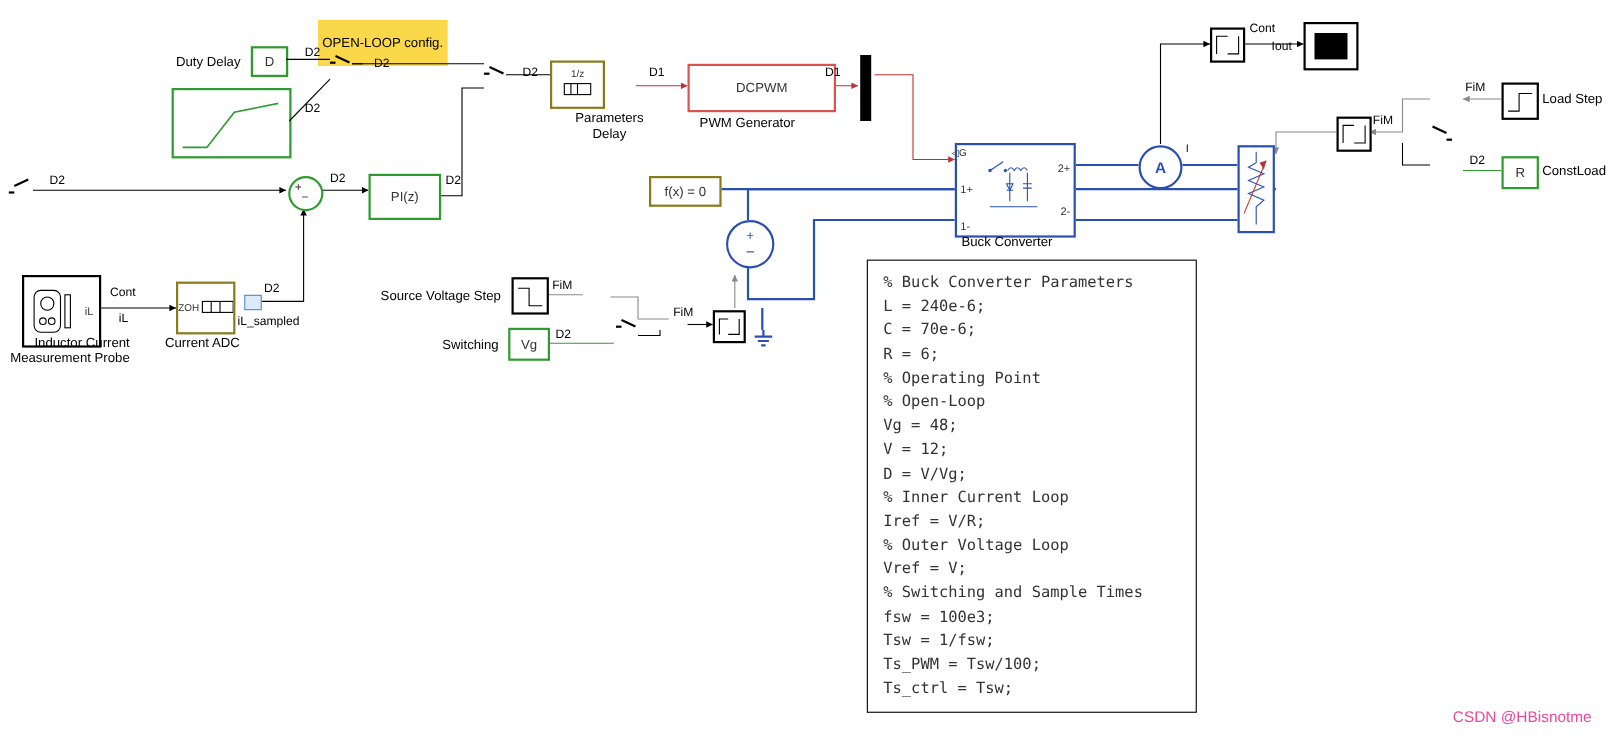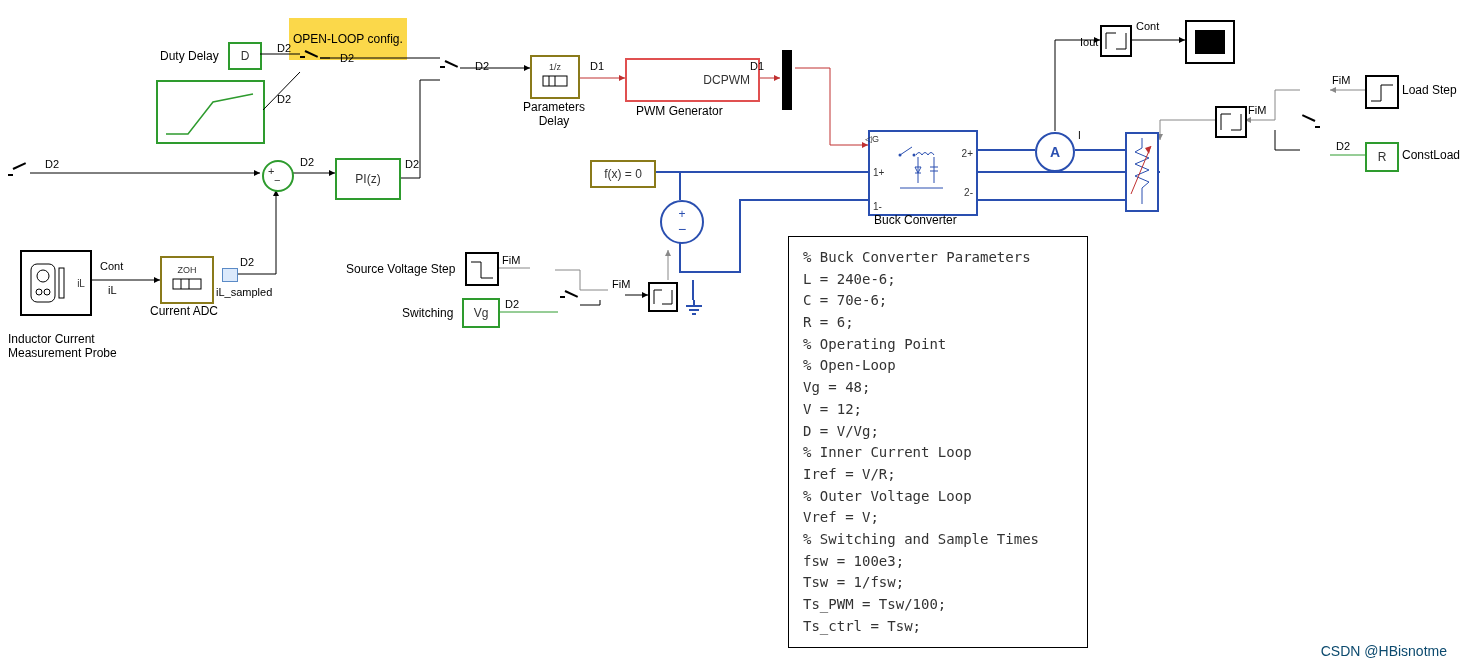--- a/index.html
+++ b/index.html
@@ -19,21 +19,21 @@
   .switch{position:absolute;width:20px;height:14px}
   .switch::before{content:"";position:absolute;left:0;top:6px;width:5px;height:2px;background:#000}
   .switch::after{content:"";position:absolute;left:5px;top:0px;width:14px;height:2px;background:#000;transform:rotate(25deg);transform-origin:left center}
   .switch.up::after{transform:rotate(-25deg)}
   .params{position:absolute;border:1px solid #000;background:#fff;padding:10px 14px;font-family:Consolas,monospace;font-size:14px;line-height:1.55;white-space:pre}
   .step{position:absolute;border:2px solid #000;background:#fff}
   .step svg,.wave svg,.icon svg{display:block}
   .wave{position:absolute;border:2px solid #2e9b2e;background:#fff}
   .scope{position:absolute;border:2px solid #000;background:#fff}
   .scope .inner{position:absolute;left:8px;right:8px;top:8px;bottom:8px;background:#000}
-  .watermark{position:absolute;color:#0c4a6e;font-size:14px}
+  .watermark{position:absolute;color:#ec4899;font-size:14px}
   svg.line{position:absolute;overflow:visible;pointer-events:none}
   .vsrc{position:absolute;border:2px solid #2a4fb0;border-radius:50%;background:#fff}
   .gnd{position:absolute}
   .ammeter{position:absolute;border:2px solid #2a4fb0;border-radius:50%;background:#fff;display:flex;align-items:center;justify-content:center;color:#2a4fb0;font-weight:bold;font-size:14px}
   .resistor{position:absolute;border:2px solid #2a4fb0;background:#fff}
 </style>
 </head>
 <body>
 
 <div class="canvas">
@@ -124,34 +124,34 @@
     <line x1="500" y1="312" x2="558" y2="312" stroke="#2e9b2e"></line>
     <polyline points="580,305 600,305 600,300" fill="none" stroke="#000"></polyline>
 
     <line x1="625" y1="295" x2="648" y2="295" stroke="#000" marker-end="url(#arr)"></line>
 
     <polyline points="668,280 668,250" fill="none" stroke="#888" marker-end="url(#arrG)"></polyline>
 
     <line x1="693" y1="300" x2="693" y2="280" stroke="#2a4fb0" stroke-width="2"></line>
   </svg>
 
-  <div class="blk olive" style="left:530px;top:55px;width:46px;height:40px">
+  <div class="blk olive" style="left:500px;top:55px;width:46px;height:40px">
     <div style="font-size:9px;line-height:1"><span>1/z</span><br>
       <svg width="30" height="18">
           <rect x="3" y="4" width="24" height="10" fill="none" stroke="#000"></rect>
           <line x1="9" y1="14" x2="9" y2="4" stroke="#000"></line>
           <line x1="15" y1="14" x2="15" y2="4" stroke="#000"></line>
         </svg>
     </div>
   </div>
   <span class="signal" style="left:590px;top:60px">D1</span>
   <div class="lbl" style="left:514px;top:100px;text-align:center;white-space:pre-line;font-size:12px;width:80px">Parameters
 Delay</div>
 
-  <div class="blk red" style="left:625px;top:58px;width:115px;height:40px;justify-content:flex-end;padding:0 8px">
+  <div class="blk red" style="left:625px;top:58px;width:115px;height:40px;justify-content:center;padding:0 8px">
     <span>DC</span>
     <span>PWM</span>
   </div>
   <span class="signal" style="left:750px;top:60px">D1</span>
   <div class="lbl" style="left:636px;top:104px">PWM Generator</div>
 
   <div class="demux" style="left:782px;top:50px"></div>
 
   <div class="switch up" style="left:8px;top:168px"></div>
   <span class="signal" style="left:45px;top:158px">D2</span>
@@ -218,21 +218,21 @@
     </div>
   <span class="signal" style="left:1078px;top:130px;font-size:10px">I</span>
 
   <div class="blk" style="left:1100px;top:25px;width:28px;height:28px">
     <svg width="24" height="24">
         <polyline points="2,20 2,4 12,4" fill="none" stroke="#000"></polyline>
         <polyline points="12,20 22,20 22,4" fill="none" stroke="#000"></polyline>
       </svg>
   </div>
   <span class="signal" style="left:1136px;top:20px">Cont</span>
-  <span class="signal" style="left:1080px;top:36px">Iout</span>
+  <span class="signal" style="left:1156px;top:36px">Iout</span>
 
   <div class="scope" style="left:1185px;top:20px;width:46px;height:40px">
       <div class="inner"></div>
     </div>
 
   <div class="resistor" style="left:1125px;top:132px;width:30px;height:76px">
     <svg width="30" height="76">
         <polyline points="15,4 15,14 8,18 22,24 8,30 22,36 8,42 22,48 15,54 15,70" fill="none" stroke="#2a4fb0"></polyline>
         <line x1="4" y1="60" x2="24" y2="12" stroke="#c03030"></line>
         <polygon points="24,12 18,14 22,20" fill="#c03030"></polygon>
@@ -266,26 +266,26 @@
   <div class="blk" style="left:20px;top:250px;width:68px;height:62px;flex-direction:row;justify-content:space-around">
     <svg width="40" height="50">
       <rect x="4" y="6" width="24" height="38" rx="6" fill="none" stroke="#000"></rect>
       <circle cx="16" cy="18" r="6" fill="none" stroke="#000"></circle>
       <circle cx="12" cy="34" r="3" fill="none" stroke="#000"></circle>
         <circle cx="20" cy="34" r="3" fill="none" stroke="#000"></circle>
       <rect x="32" y="10" width="5" height="30" fill="none" stroke="#000"></rect>
     </svg>
     <span style="font-size:10px">iL</span>
   </div>
-  <div class="lbl" style="left:8px;top:332px;white-space:pre-line;text-align:left;width:110px">Inductor Current
+  <div class="lbl" style="left:8px;top:304px;white-space:pre-line;text-align:right;width:110px">Inductor Current
 Measurement Probe</div>
   <span class="signal" style="left:100px;top:260px">Cont</span>
   <span class="signal" style="left:108px;top:284px">iL</span>
 
-  <div class="blk olive" style="left:160px;top:256px;width:50px;height:44px;flex-direction:column">
+  <div class="blk olive" style="left:160px;top:256px;width:50px;height:44px;flex-direction:row">
     <span style="font-size:9px">ZOH</span>
     <svg width="34" height="20">
         <rect x="3" y="4" width="28" height="10" fill="none" stroke="#000"></rect>
         <line x1="11" y1="14" x2="11" y2="4" stroke="#000"></line>
         <line x1="19" y1="14" x2="19" y2="4" stroke="#000"></line>
       </svg>
   </div>
   <div class="lbl" style="left:150px;top:304px">Current ADC</div>
   <span class="signal" style="left:240px;top:256px">D2</span>
   <span class="signal" style="left:216px;top:286px">iL_sampled</span>

